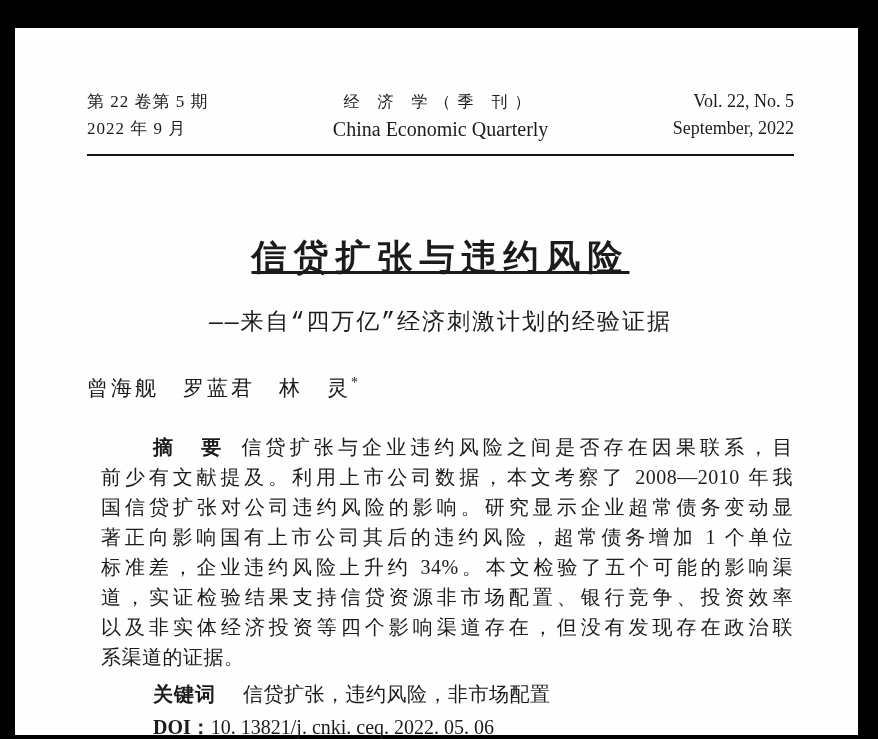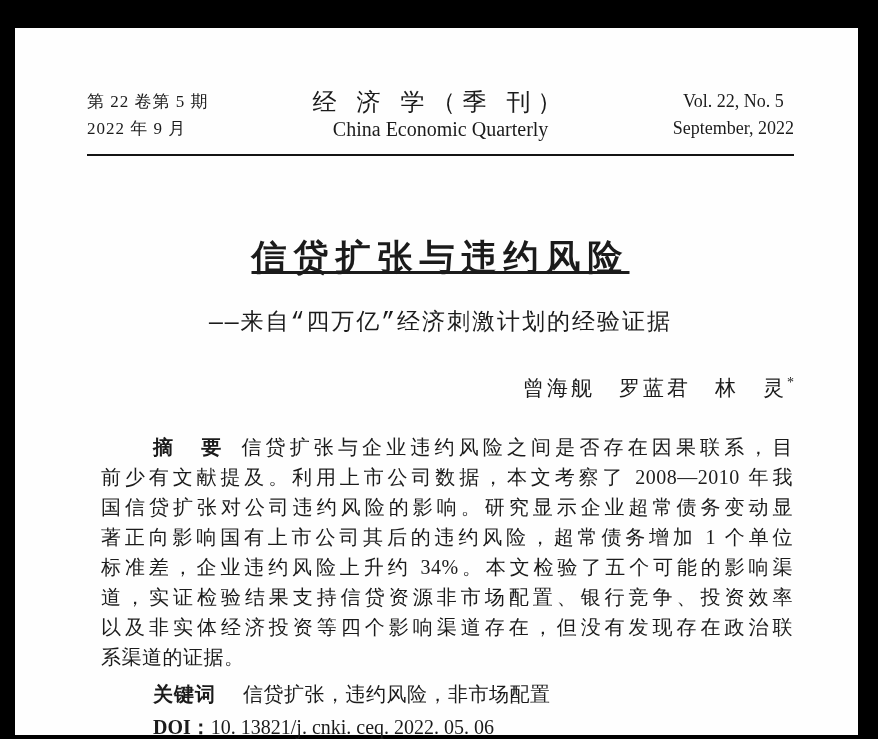--- a/index.html
+++ b/index.html
@@ -37,32 +37,32 @@
     font-size: 17px;
     line-height: 27px;
     letter-spacing: 1px;
     white-space: nowrap;
   }
   .h-center {
     text-align: center;
     white-space: nowrap;
   }
   .h-center .cn {
-    font-size: 24px;
+    font-size: 16px;
     letter-spacing: 7px;
     line-height: 28px;
   }
   .h-center .en {
     font-size: 20px;
     line-height: 27px;
   }
   .h-right {
     font-size: 18px;
     line-height: 27px;
-    text-align: center;
+    text-align: right;
     white-space: nowrap;
   }
   .rule {
     border: none;
     border-top: 2.5px solid #141414;
     margin: 11px 0 0 0;
   }
 
   
   .title {
@@ -77,21 +77,21 @@
   .subtitle {
     margin-top: 31px;
     text-align: center;
     font-size: 23px;
     letter-spacing: 2px;
     line-height: 28px;
     font-family: Liberation Mono, monospace;
   }
   .authors {
     margin-top: 33px;
-    text-align: right;
+    text-align: left;
     font-size: 21px;
     font-weight: 500;
     letter-spacing: 3px;
     line-height: 26px;
   }
   .authors sup {
     font-size: 14px;
     letter-spacing: 0;
   }
 

